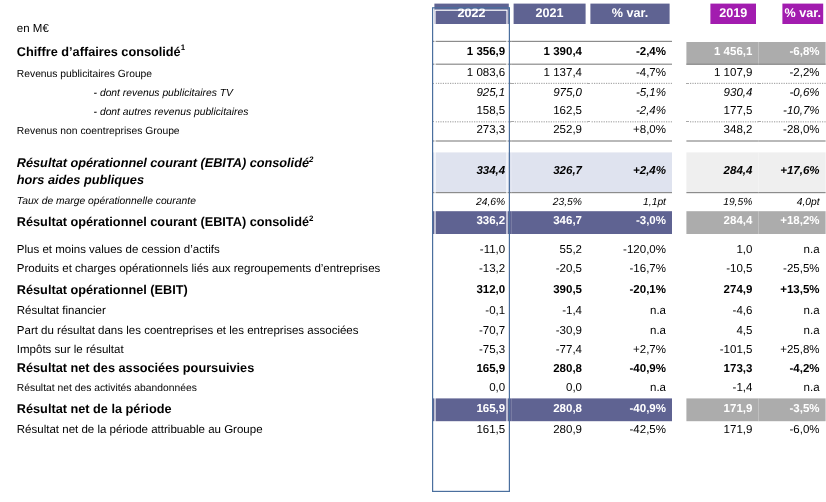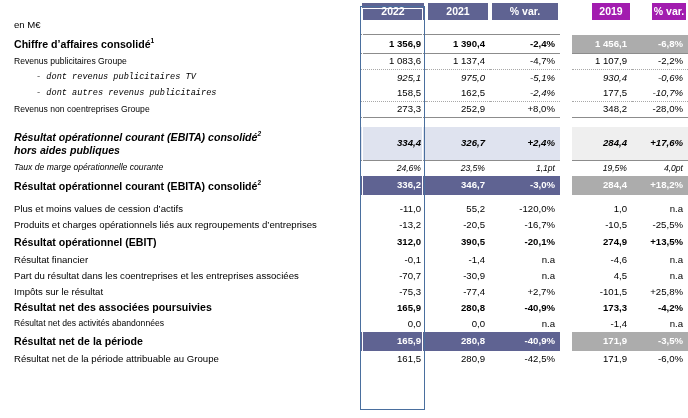--- a/index.html
+++ b/index.html
@@ -90,21 +90,21 @@
 
   
   .fill-grey   { background: #acacac; color: #ffffff; }
   .fill-purple { background: #5f6392; color: #ffffff; }
   .fill-lav    { background: #dfe3ef; }
   .fill-lgrey  { background: #efefef; }
 
   
   .ind0 { padding-left: 14px; }
   .ind1 { padding-left: 14px; }
-  .ind2 { padding-left: 36px; font-family: Liberation Mono, monospace; }
+  .ind2 { padding-left: 78px; }
 
   sup { font-size: 6.6px; vertical-align: super; }
 
   
   #sel-box {
     position: absolute;
     left: 360px;
     top: 6px;
     width: 65px;
     height: 404px;

